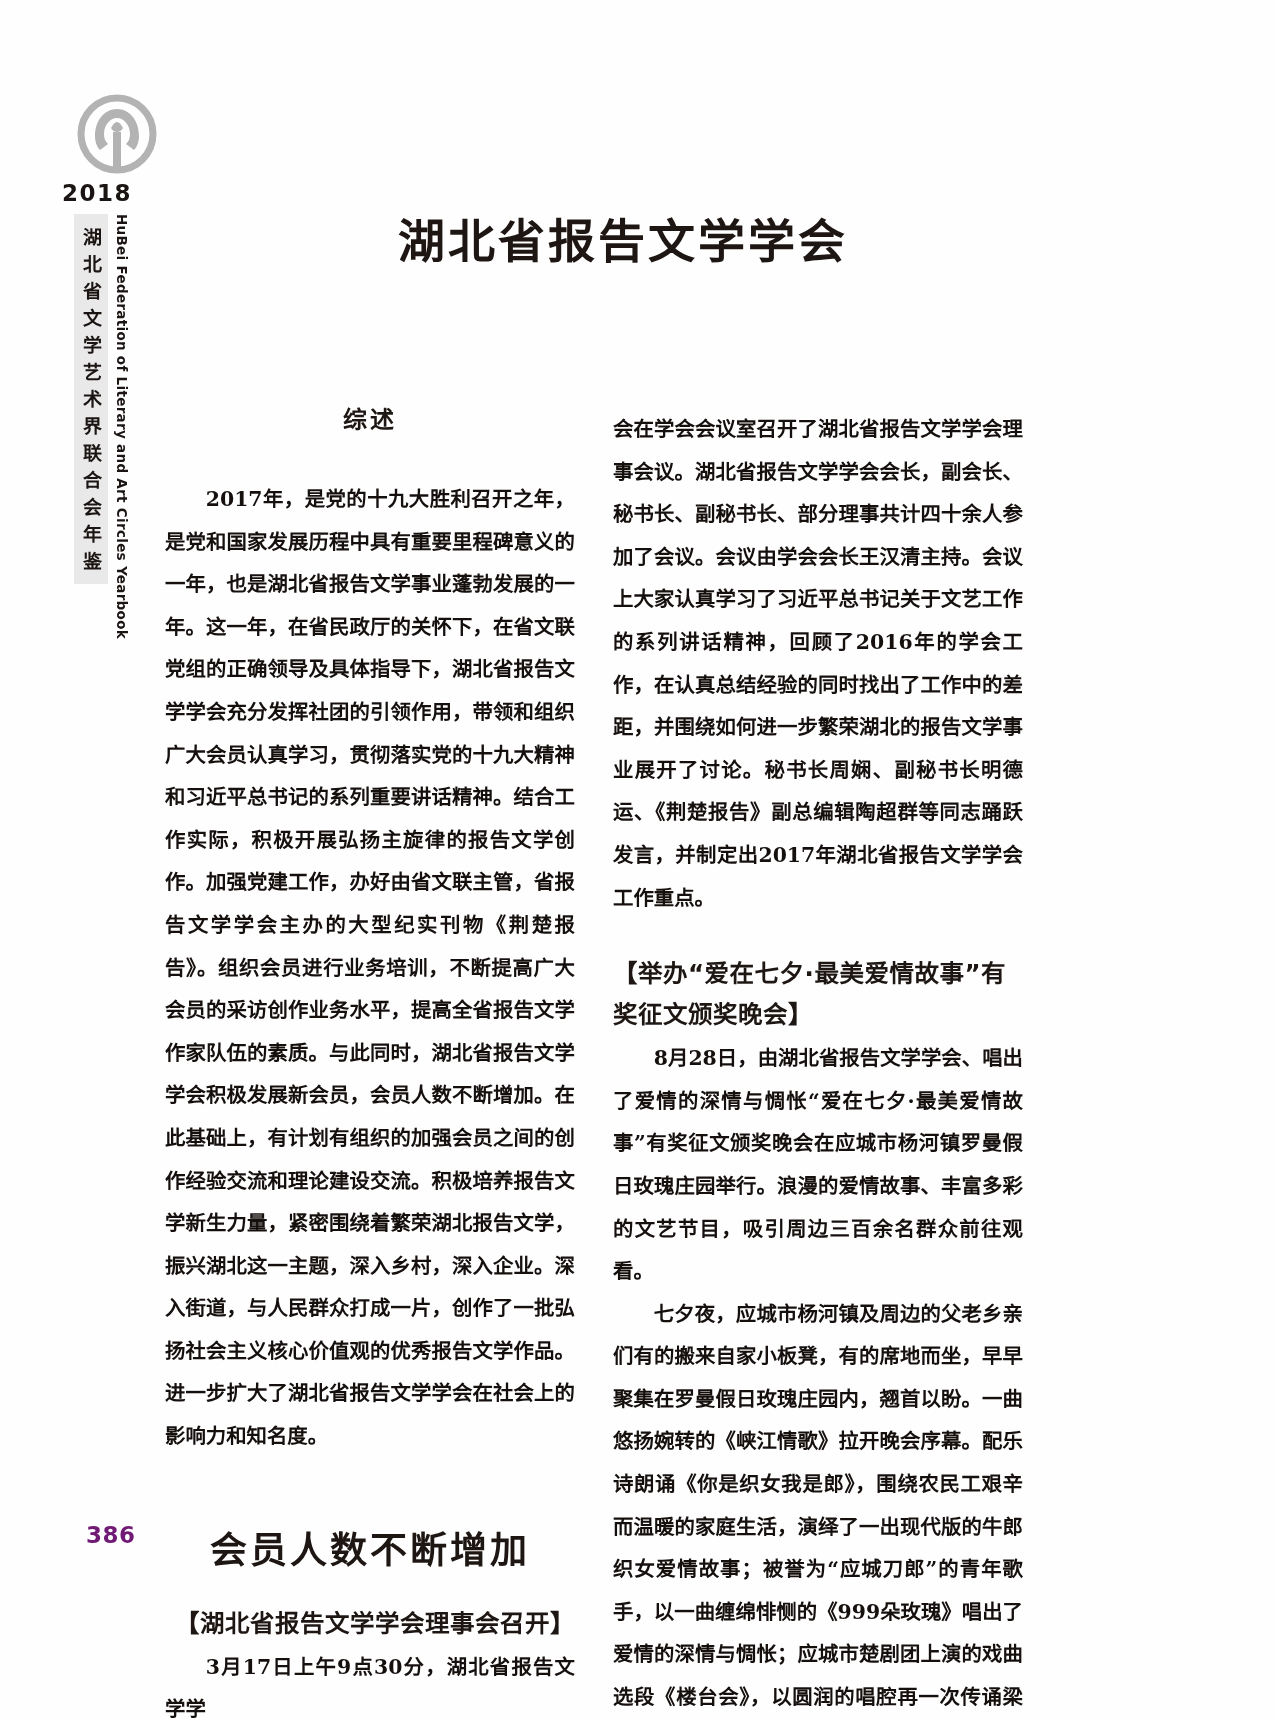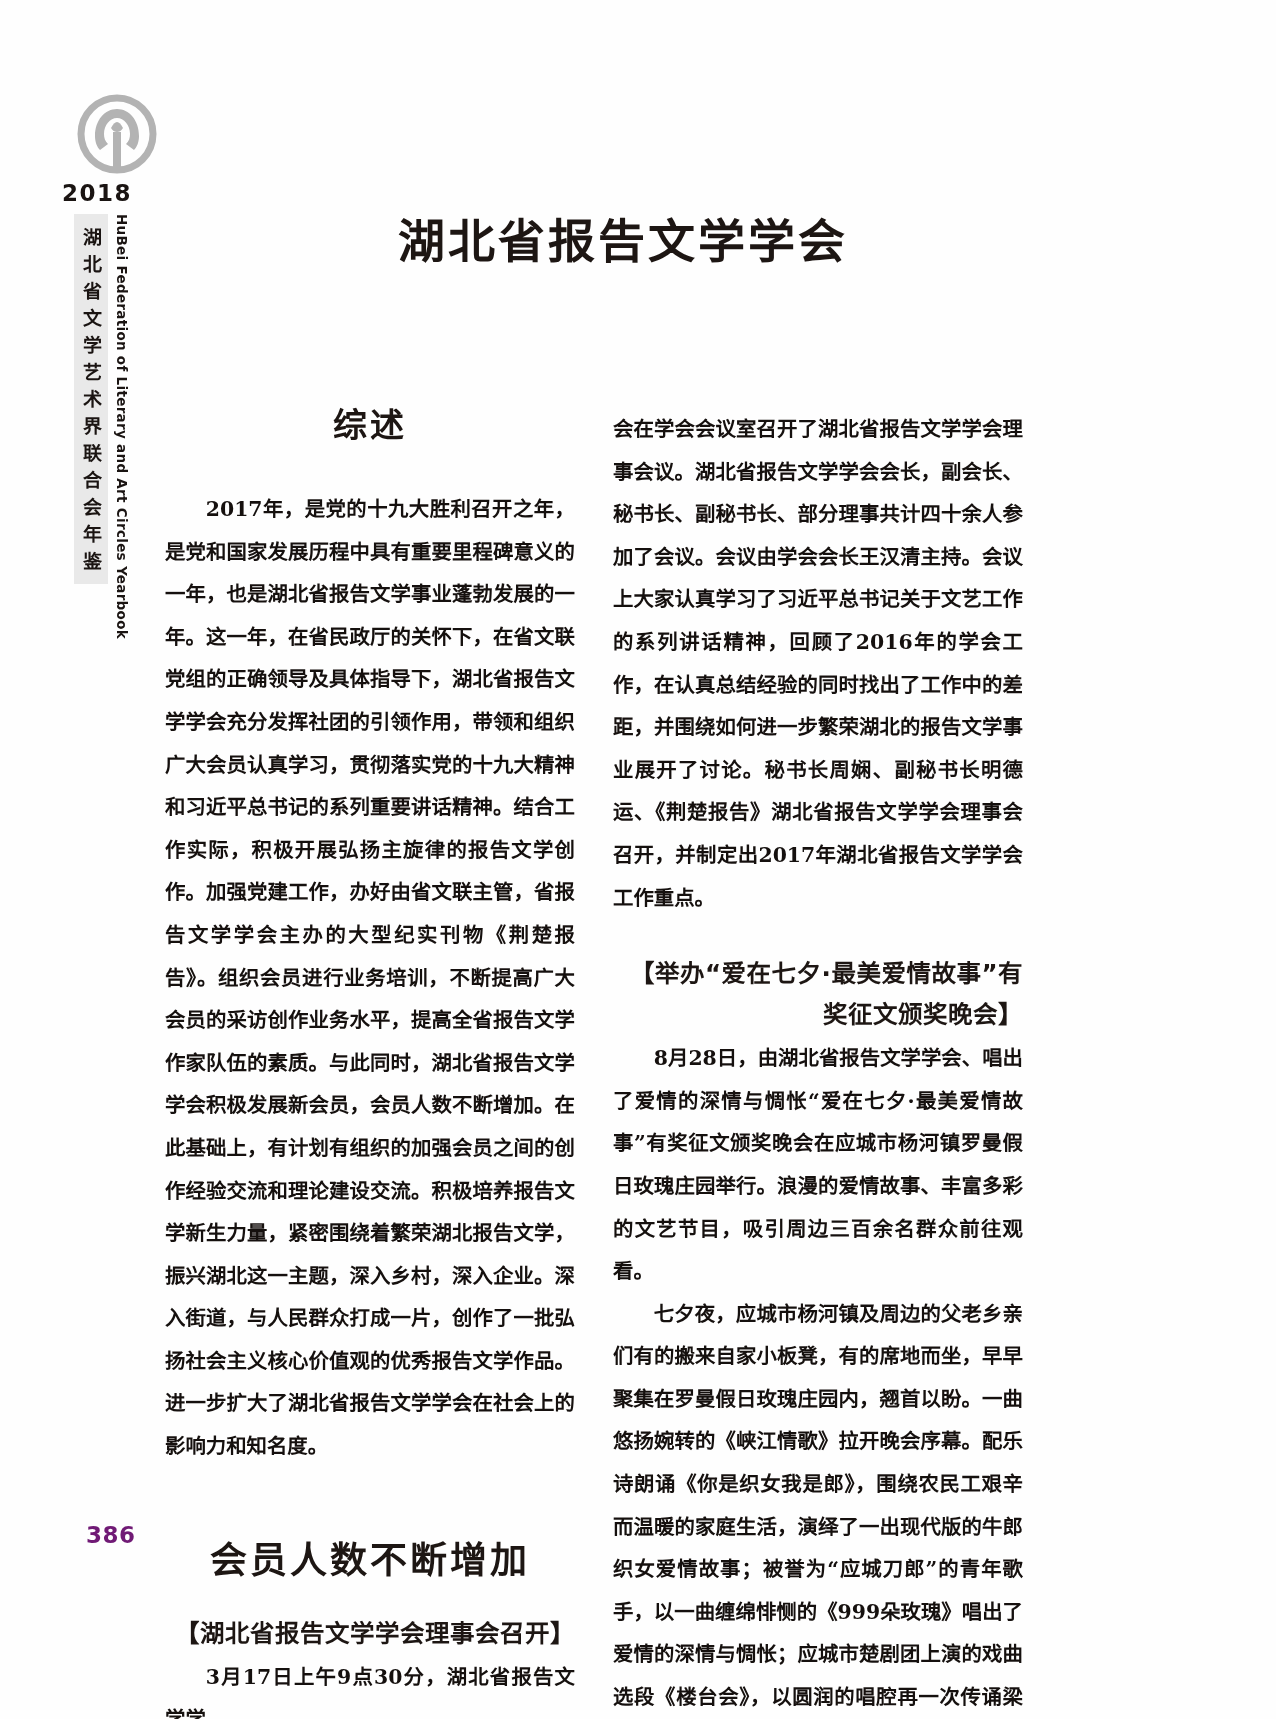--- a/index.html
+++ b/index.html
@@ -127,40 +127,40 @@
     color: #15100e;
     font-weight: 600;
   }
   .col-left  { left: 165px; }
   .col-right { left: 613px; }
 
   .sec-head {
     text-align: center;
     font-family: "DejaVu Sans", "Liberation Sans", sans-serif;
     font-weight: 700;
-    font-size: 34px;
+    font-size: 24px;
     letter-spacing: 3px;
     line-height: 1;
     margin: 0 0 46px 0;
     color: #1d1613;
   }
   .sec-head.secondary {
     font-size: 37px;
     margin-top: 74px;
     margin-bottom: 34px;
   }
 
   .sub-head {
     font-family: "DejaVu Sans", "Liberation Sans", sans-serif;
     font-weight: 700;
     font-size: 24.5px;
     line-height: 41px;
     letter-spacing: 0.5px;
     margin: 0 0 2px 0;
-    text-align: right;
+    text-align: left;
     color: #1d1613;
   }
   .sub-head.centered { text-align: right; }
 
   p.para {
     margin: 0;
     text-indent: 2em;
   }
 </style>
 </head>
@@ -192,20 +192,20 @@
   <div class="col col-left">
     <h2 class="sec-head">综述</h2>
     <p class="para">2017年，是党的十九大胜利召开之年，是党和国家发展历程中具有重要里程碑意义的一年，也是湖北省报告文学事业蓬勃发展的一年。这一年，在省民政厅的关怀下，在省文联党组的正确领导及具体指导下，湖北省报告文学学会充分发挥社团的引领作用，带领和组织广大会员认真学习，贯彻落实党的十九大精神和习近平总书记的系列重要讲话精神。结合工作实际，积极开展弘扬主旋律的报告文学创作。加强党建工作，办好由省文联主管，省报告文学学会主办的大型纪实刊物《荆楚报告》。组织会员进行业务培训，不断提高广大会员的采访创作业务水平，提高全省报告文学作家队伍的素质。与此同时，湖北省报告文学学会积极发展新会员，会员人数不断增加。在此基础上，有计划有组织的加强会员之间的创作经验交流和理论建设交流。积极培养报告文学新生力量，紧密围绕着繁荣湖北报告文学，振兴湖北这一主题，深入乡村，深入企业。深入街道，与人民群众打成一片，创作了一批弘扬社会主义核心价值观的优秀报告文学作品。进一步扩大了湖北省报告文学学会在社会上的影响力和知名度。</p>
 
     <h2 class="sec-head secondary">会员人数不断增加</h2>
     <h3 class="sub-head centered">【湖北省报告文学学会理事会召开】</h3>
     <p class="para">3月17日上午9点30分，湖北省报告文学学</p>
   </div>
 
   <div class="col col-right">
-    <p class="para" style="text-indent:0">会在学会会议室召开了湖北省报告文学学会理事会议。湖北省报告文学学会会长，副会长、秘书长、副秘书长、部分理事共计四十余人参加了会议。会议由学会会长王汉清主持。会议上大家认真学习了习近平总书记关于文艺工作的系列讲话精神，回顾了2016年的学会工作，在认真总结经验的同时找出了工作中的差距，并围绕如何进一步繁荣湖北的报告文学事业展开了讨论。秘书长周娴、副秘书长明德运、《荆楚报告》湖北省报告文学学会理事会召开，并制定出2017年湖北省报告文学学会工作重点。</p>
+    <p class="para" style="text-indent:0">会在学会会议室召开了湖北省报告文学学会理事会议。湖北省报告文学学会会长，副会长、秘书长、副秘书长、部分理事共计四十余人参加了会议。会议由学会会长王汉清主持。会议上大家认真学习了习近平总书记关于文艺工作的系列讲话精神，回顾了2016年的学会工作，在认真总结经验的同时找出了工作中的差距，并围绕如何进一步繁荣湖北的报告文学事业展开了讨论。秘书长周娴、副秘书长明德运、《荆楚报告》副总编辑陶超群等同志踊跃发言，并制定出2017年湖北省报告文学学会工作重点。</p>
 
     <h3 class="sub-head" style="margin-top:34px">【举办“爱在七夕·最美爱情故事”有奖征文颁奖晚会】</h3>
     <p class="para">8月28日，由湖北省报告文学学会、唱出了爱情的深情与惆怅“爱在七夕·最美爱情故事”有奖征文颁奖晚会在应城市杨河镇罗曼假日玫瑰庄园举行。浪漫的爱情故事、丰富多彩的文艺节目，吸引周边三百余名群众前往观看。</p>
     <p class="para">七夕夜，应城市杨河镇及周边的父老乡亲们有的搬来自家小板凳，有的席地而坐，早早聚集在罗曼假日玫瑰庄园内，翘首以盼。一曲悠扬婉转的《峡江情歌》拉开晚会序幕。配乐诗朗诵《你是织女我是郎》，围绕农民工艰辛而温暖的家庭生活，演绎了一出现代版的牛郎织女爱情故事；被誉为“应城刀郎”的青年歌手，以一曲缠绵悱恻的《999朵玫瑰》唱出了爱情的深情与惆怅；应城市楚剧团上演的戏曲选段《楼台会》，以圆润的唱腔再一次传诵梁山伯与祝英台的美丽传说。晚会还穿插了一二三等奖部分获奖作品节选朗诵。现场掌声不断，有的观众</p>
   </div>
 
 </div>
 
 </body></html>

